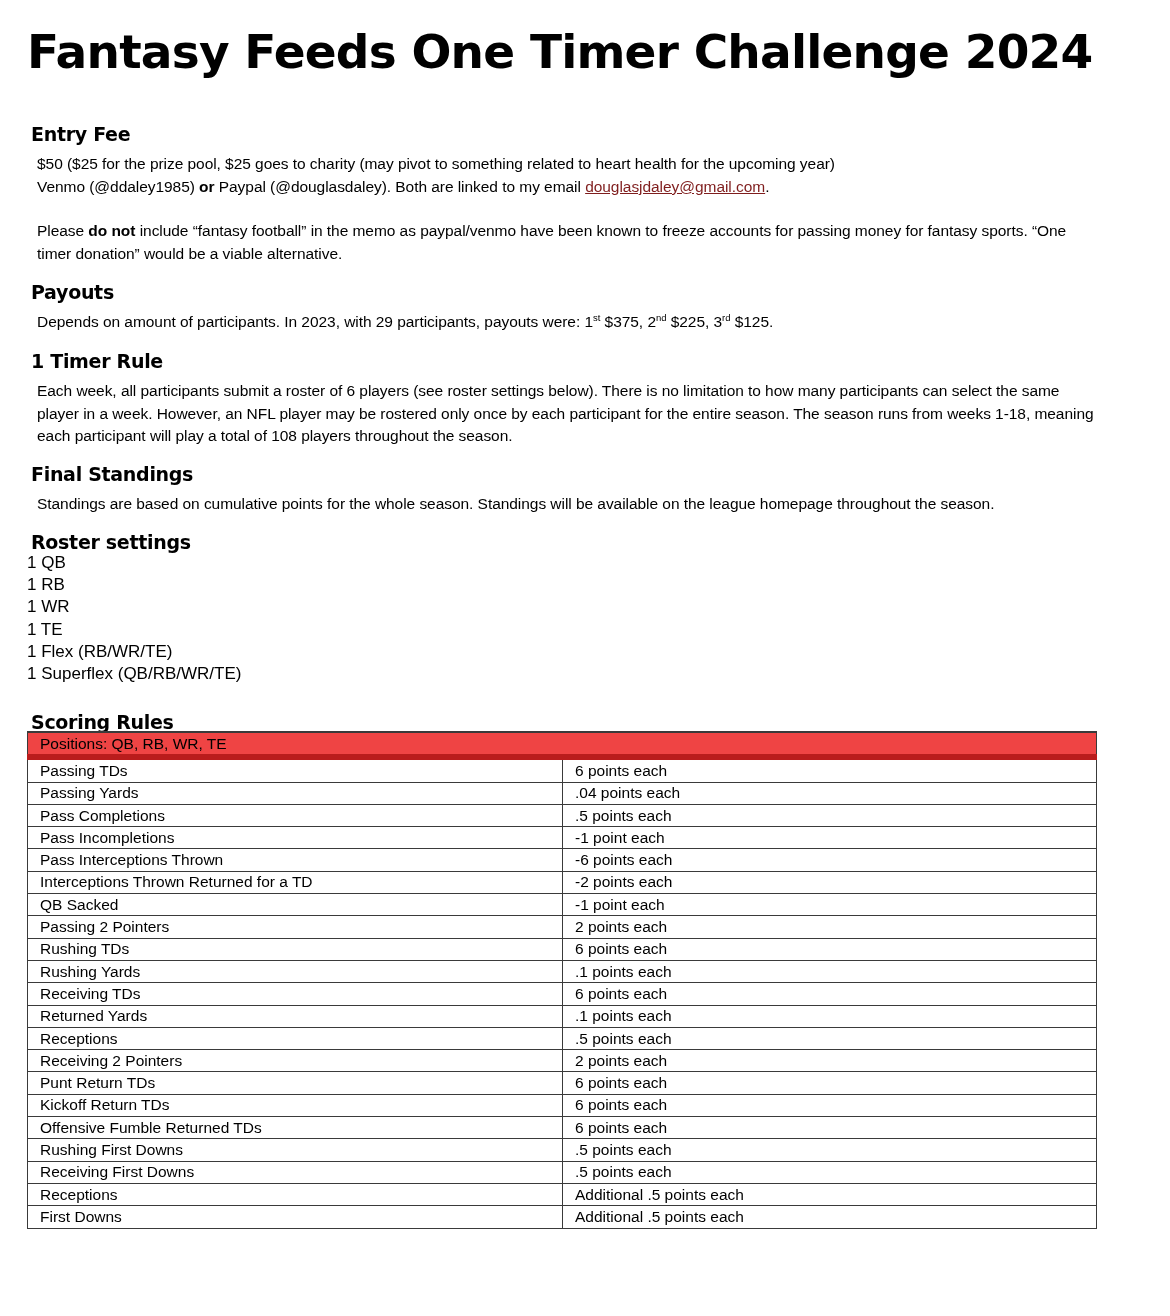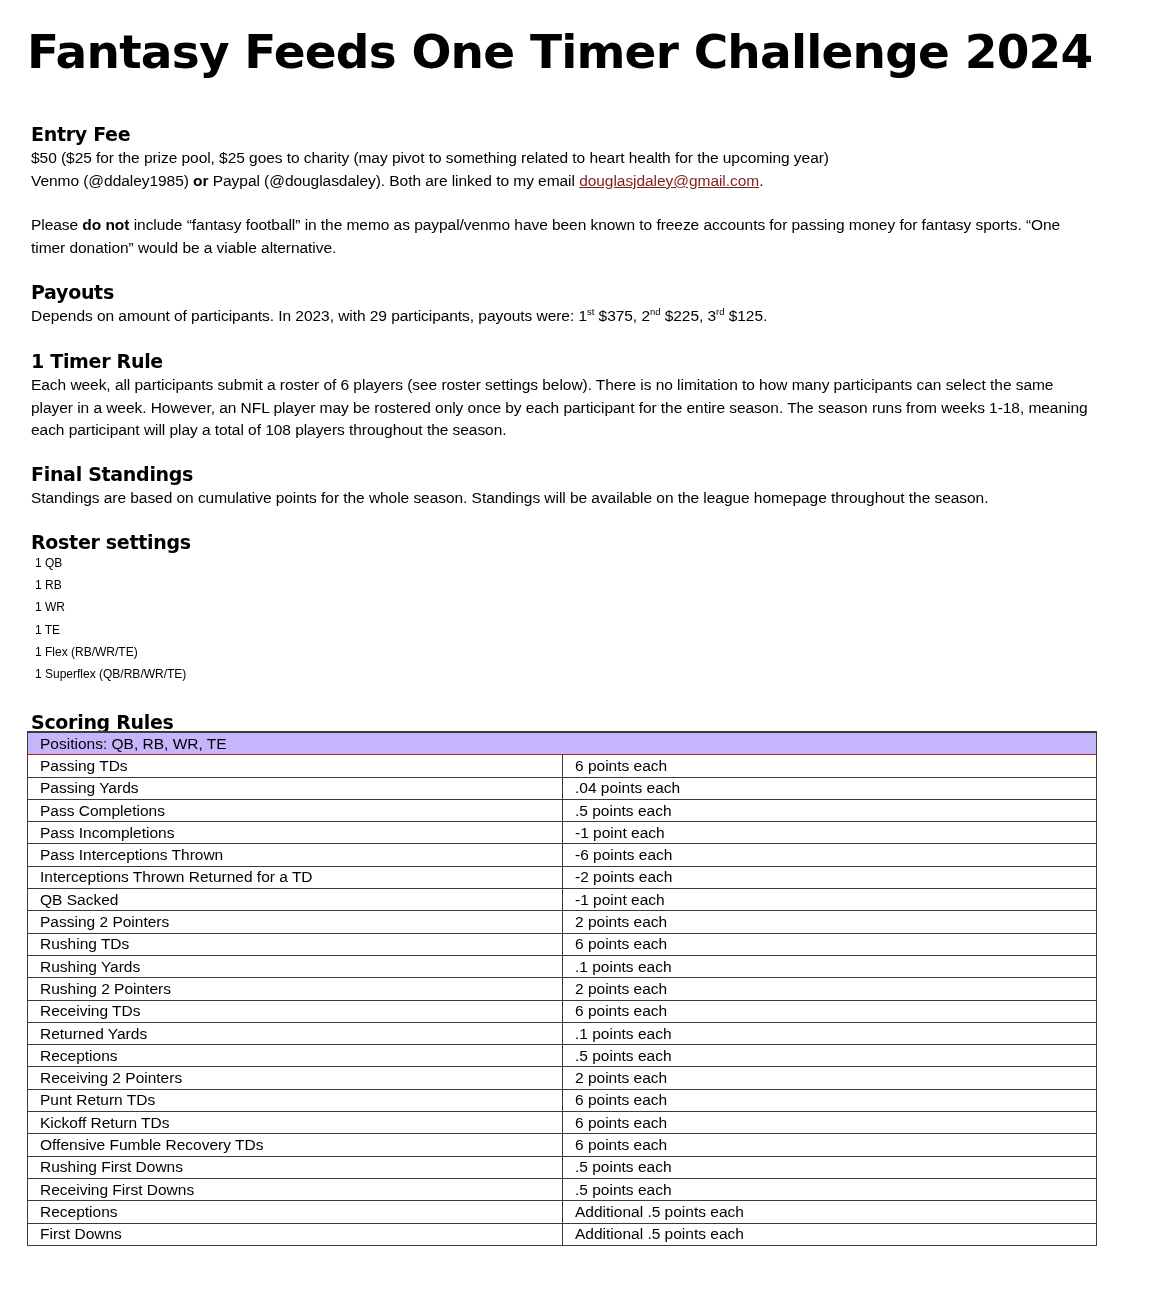--- a/index.html
+++ b/index.html
@@ -12,39 +12,39 @@
     margin:0; position:absolute; top:22px; left:0;
     font-family:"DejaVu Sans", sans-serif; font-weight:bold;
     font-size:47px; letter-spacing:-0.8px; line-height:60px; white-space:nowrap;
   }
   .sec-title {
     position:absolute; left:0; margin:4px;
     font-family:"DejaVu Sans", sans-serif; font-weight:bold; font-size:19px;
     letter-spacing:-0.3px; line-height:24px; white-space:nowrap;
   }
   .para {
-    position:absolute; left:0; margin:4px; font-size:15.5px; line-height:22.5px;
+    position:absolute; left:0; margin:10px; font-size:15.5px; line-height:22.5px;
     width:1060px; letter-spacing:-0.05px;
   }
   .para b { font-weight:bold; }
   .link { color:#7f1d1d; text-decoration:underline; cursor:pointer; }
   sup { font-size:9.5px; vertical-align:6px; line-height:0; }
-  .roster-item { position:absolute; left:8px; font-size:12px; line-height:22px; white-space:nowrap; }
+  .roster-item { position:absolute; left:0; font-size:17px; line-height:22px; white-space:nowrap; }
 
   table.scoring {
     position:absolute; left:0; top:731px; width:1070px;
     border-collapse:collapse; font-size:15.5px;
   }
   table.scoring td {
     border:1.5px solid #3a3a3a; height:21.3px; padding:0 0 0 12px;
     line-height:20px; white-space:nowrap; vertical-align:middle;
   }
   table.scoring td.stat { width:522px; }
   table.scoring tr.group td {
-    background:#c4b5fd; border-top:2px solid #3a3a3a; border-bottom:1px solid #b91c1c;
+    background:#ef4444; border-top:2px solid #3a3a3a; border-bottom:6px solid #b91c1c;
   }
 </style>
 </head>
 <body>
 
 <div class="page">
   <h1>Fantasy Feeds One Timer Challenge 2024</h1>
 
   <h2 class="sec-title" style="top:118px">Entry Fee</h2>
   <p class="para" style="top:143px">$50 ($25 for the prize pool, $25 goes to charity (may pivot to something related to heart health for the upcoming year)</p>
@@ -108,24 +108,20 @@
         </tr>
         <tr>
           <td class="stat">Rushing TDs</td>
           <td>6 points each</td>
         </tr>
         <tr>
           <td class="stat">Rushing Yards</td>
           <td>.1 points each</td>
         </tr>
         <tr>
-          <td class="stat">Rushing 2 Pointers</td>
-          <td>2 points each</td>
-        </tr>
-        <tr>
           <td class="stat">Receiving TDs</td>
           <td>6 points each</td>
         </tr>
         <tr>
           <td class="stat">Returned Yards</td>
           <td>.1 points each</td>
         </tr>
         <tr>
           <td class="stat">Receptions</td>
           <td>.5 points each</td>
@@ -136,21 +132,21 @@
         </tr>
         <tr>
           <td class="stat">Punt Return TDs</td>
           <td>6 points each</td>
         </tr>
         <tr>
           <td class="stat">Kickoff Return TDs</td>
           <td>6 points each</td>
         </tr>
         <tr>
-          <td class="stat">Offensive Fumble Recovery TDs</td>
+          <td class="stat">Offensive Fumble Returned TDs</td>
           <td>6 points each</td>
         </tr>
         <tr>
           <td class="stat">Rushing First Downs</td>
           <td>.5 points each</td>
         </tr>
         <tr>
           <td class="stat">Receiving First Downs</td>
           <td>.5 points each</td>
         </tr>

